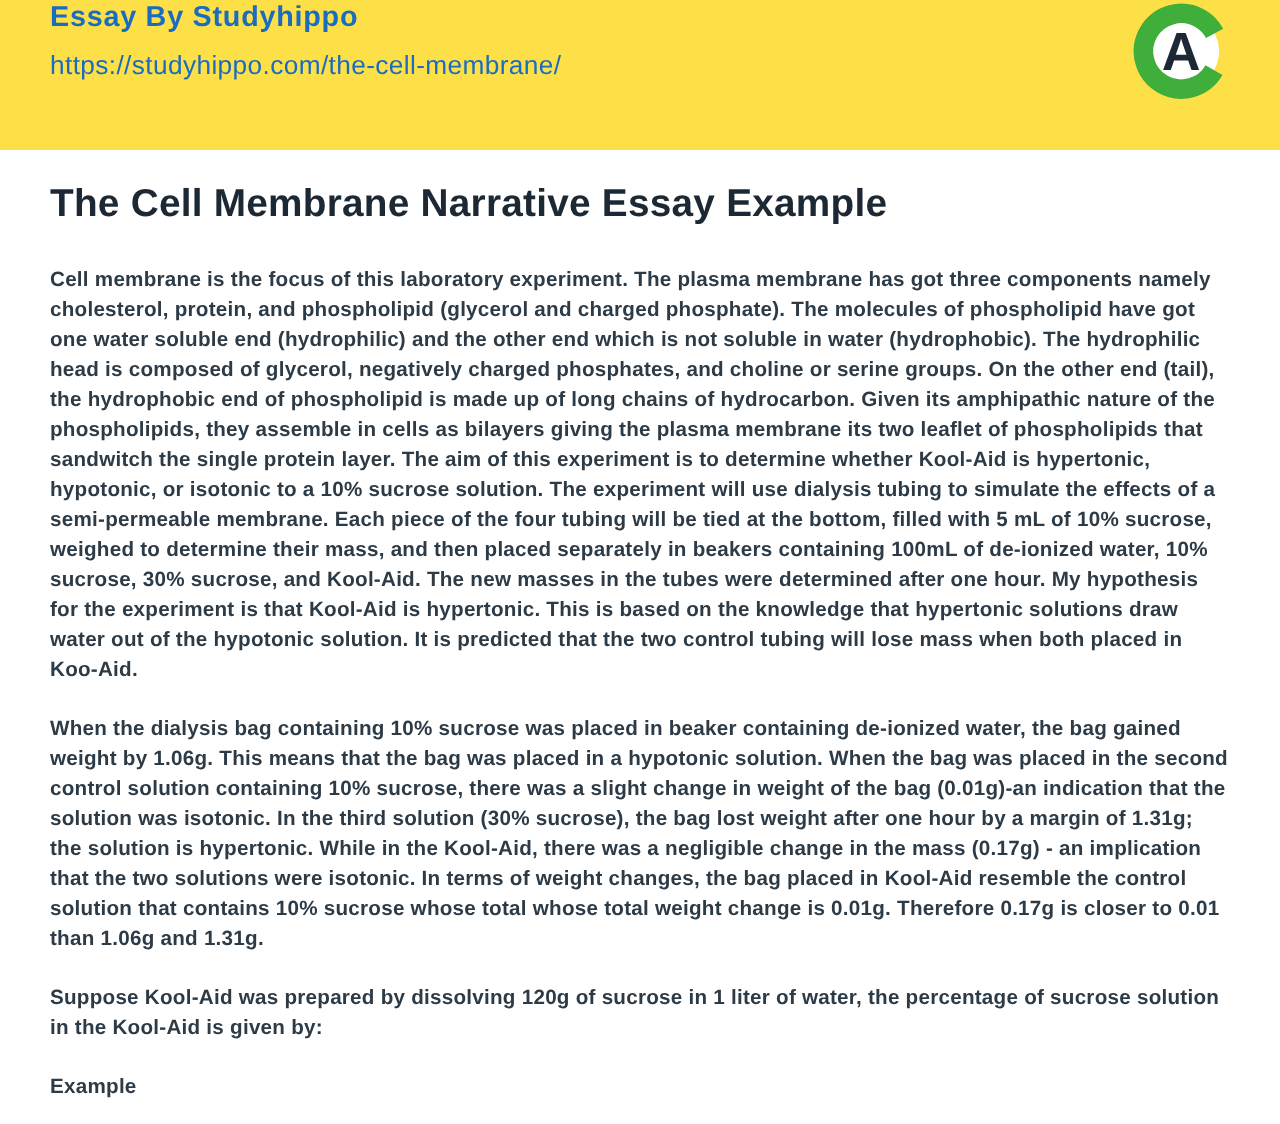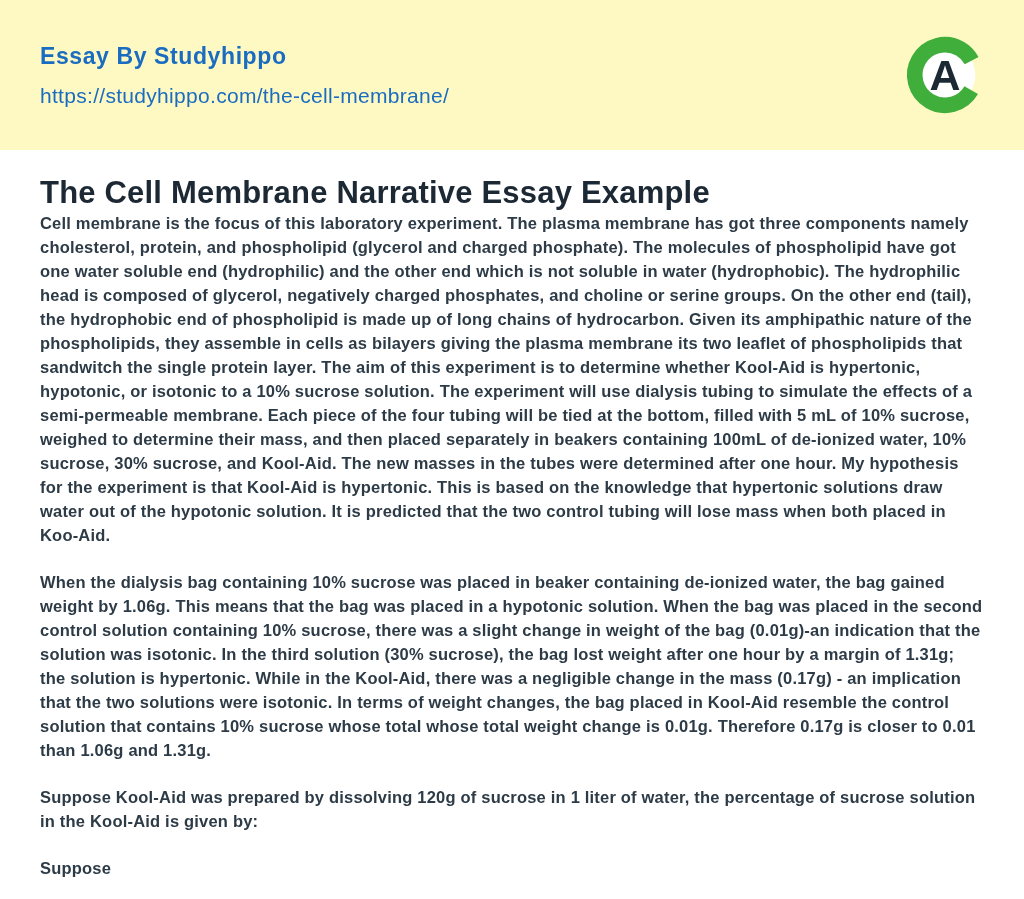--- a/index.html
+++ b/index.html
@@ -6,26 +6,25 @@
   html, body { background: #ffffff; }
   body {
     width: 1024px;
     height: 899px;
     overflow: hidden;
     font-family: "Liberation Sans", "DejaVu Sans", sans-serif;
     color: #2d3b47;
   }
 
   .site-header {
-    background: #fef9c3;
-    height: 150px;
+    background: #fde047;
+    height: 120px;
     padding: 0 38px 0 40px;
     display: flex;
     justify-content: space-between;
-    align-items: center;
   }
   .header-text { display: flex; flex-direction: column; }
   .site-title {
     color: #1a6cc1;
     font-size: 23px;
     font-weight: bold;
     letter-spacing: 0.6px;
   }
   .site-url {
     color: #1a6cc1;
@@ -40,21 +39,21 @@
     height: 82px;
     flex: 0 0 auto;
   }
 
   main { padding: 23px 40px 0 40px; }
   .essay-title {
     color: #1c2934;
     font-size: 31px;
     font-weight: bold;
     letter-spacing: 0.2px;
-    margin: 2px 0 0 0;
+    margin: 2px 0 31px 0;
   }
   .essay-paragraph {
     color: #2d3b47;
     font-size: 16.5px;
     line-height: 24px;
     letter-spacing: 0.2px;
     margin-bottom: 23px;
     font-weight: bold;
   }
 </style>
@@ -72,14 +71,14 @@
       <text x="42" y="57" text-anchor="middle" font-size="44" font-weight="bold" fill="#1c2934" font-family="Liberation Sans, sans-serif">A</text>
     </svg>
   </div>
 </header>
 
 <main>
   <h1 class="essay-title">The Cell Membrane Narrative Essay Example</h1>
   <p class="essay-paragraph">Cell membrane is the focus of this laboratory experiment. The plasma membrane has got three components namely cholesterol, protein, and phospholipid (glycerol and charged phosphate). The molecules of phospholipid have got one water soluble end (hydrophilic) and the other end which is not soluble in water (hydrophobic). The hydrophilic head is composed of glycerol, negatively charged phosphates, and choline or serine groups. On the other end (tail), the hydrophobic end of phospholipid is made up of long chains of hydrocarbon. Given its amphipathic nature of the phospholipids, they assemble in cells as bilayers giving the plasma membrane its two leaflet of phospholipids that sandwitch the single protein layer. The aim of this experiment is to determine whether Kool-Aid is hypertonic, hypotonic, or isotonic to a 10% sucrose solution. The experiment will use dialysis tubing to simulate the effects of a semi-permeable membrane. Each piece of the four tubing will be tied at the bottom, filled with 5 mL of 10% sucrose, weighed to determine their mass, and then placed separately in beakers containing 100mL of de-ionized water, 10% sucrose, 30% sucrose, and Kool-Aid. The new masses in the tubes were determined after one hour. My hypothesis for the experiment is that Kool-Aid is hypertonic. This is based on the knowledge that hypertonic solutions draw water out of the hypotonic solution. It is predicted that the two control tubing will lose mass when both placed in Koo-Aid.</p>
   <p class="essay-paragraph">When the dialysis bag containing 10% sucrose was placed in beaker containing de-ionized water, the bag gained weight by 1.06g. This means that the bag was placed in a hypotonic solution. When the bag was placed in the second control solution containing 10% sucrose, there was a slight change in weight of the bag (0.01g)-an indication that the solution was isotonic. In the third solution (30% sucrose), the bag lost weight after one hour by a margin of 1.31g; the solution is hypertonic. While in the Kool-Aid, there was a negligible change in the mass (0.17g) - an implication that the two solutions were isotonic. In terms of weight changes, the bag placed in Kool-Aid resemble the control solution that contains 10% sucrose whose total whose total weight change is 0.01g. Therefore 0.17g is closer to 0.01 than 1.06g and 1.31g.</p>
   <p class="essay-paragraph">Suppose Kool-Aid was prepared by dissolving 120g of sucrose in 1 liter of water, the percentage of sucrose solution in the Kool-Aid is given by:</p>
-  <p class="essay-paragraph">Suppose</p>
+  <p class="essay-paragraph">Example</p>
 </main>
 
 </body></html>

